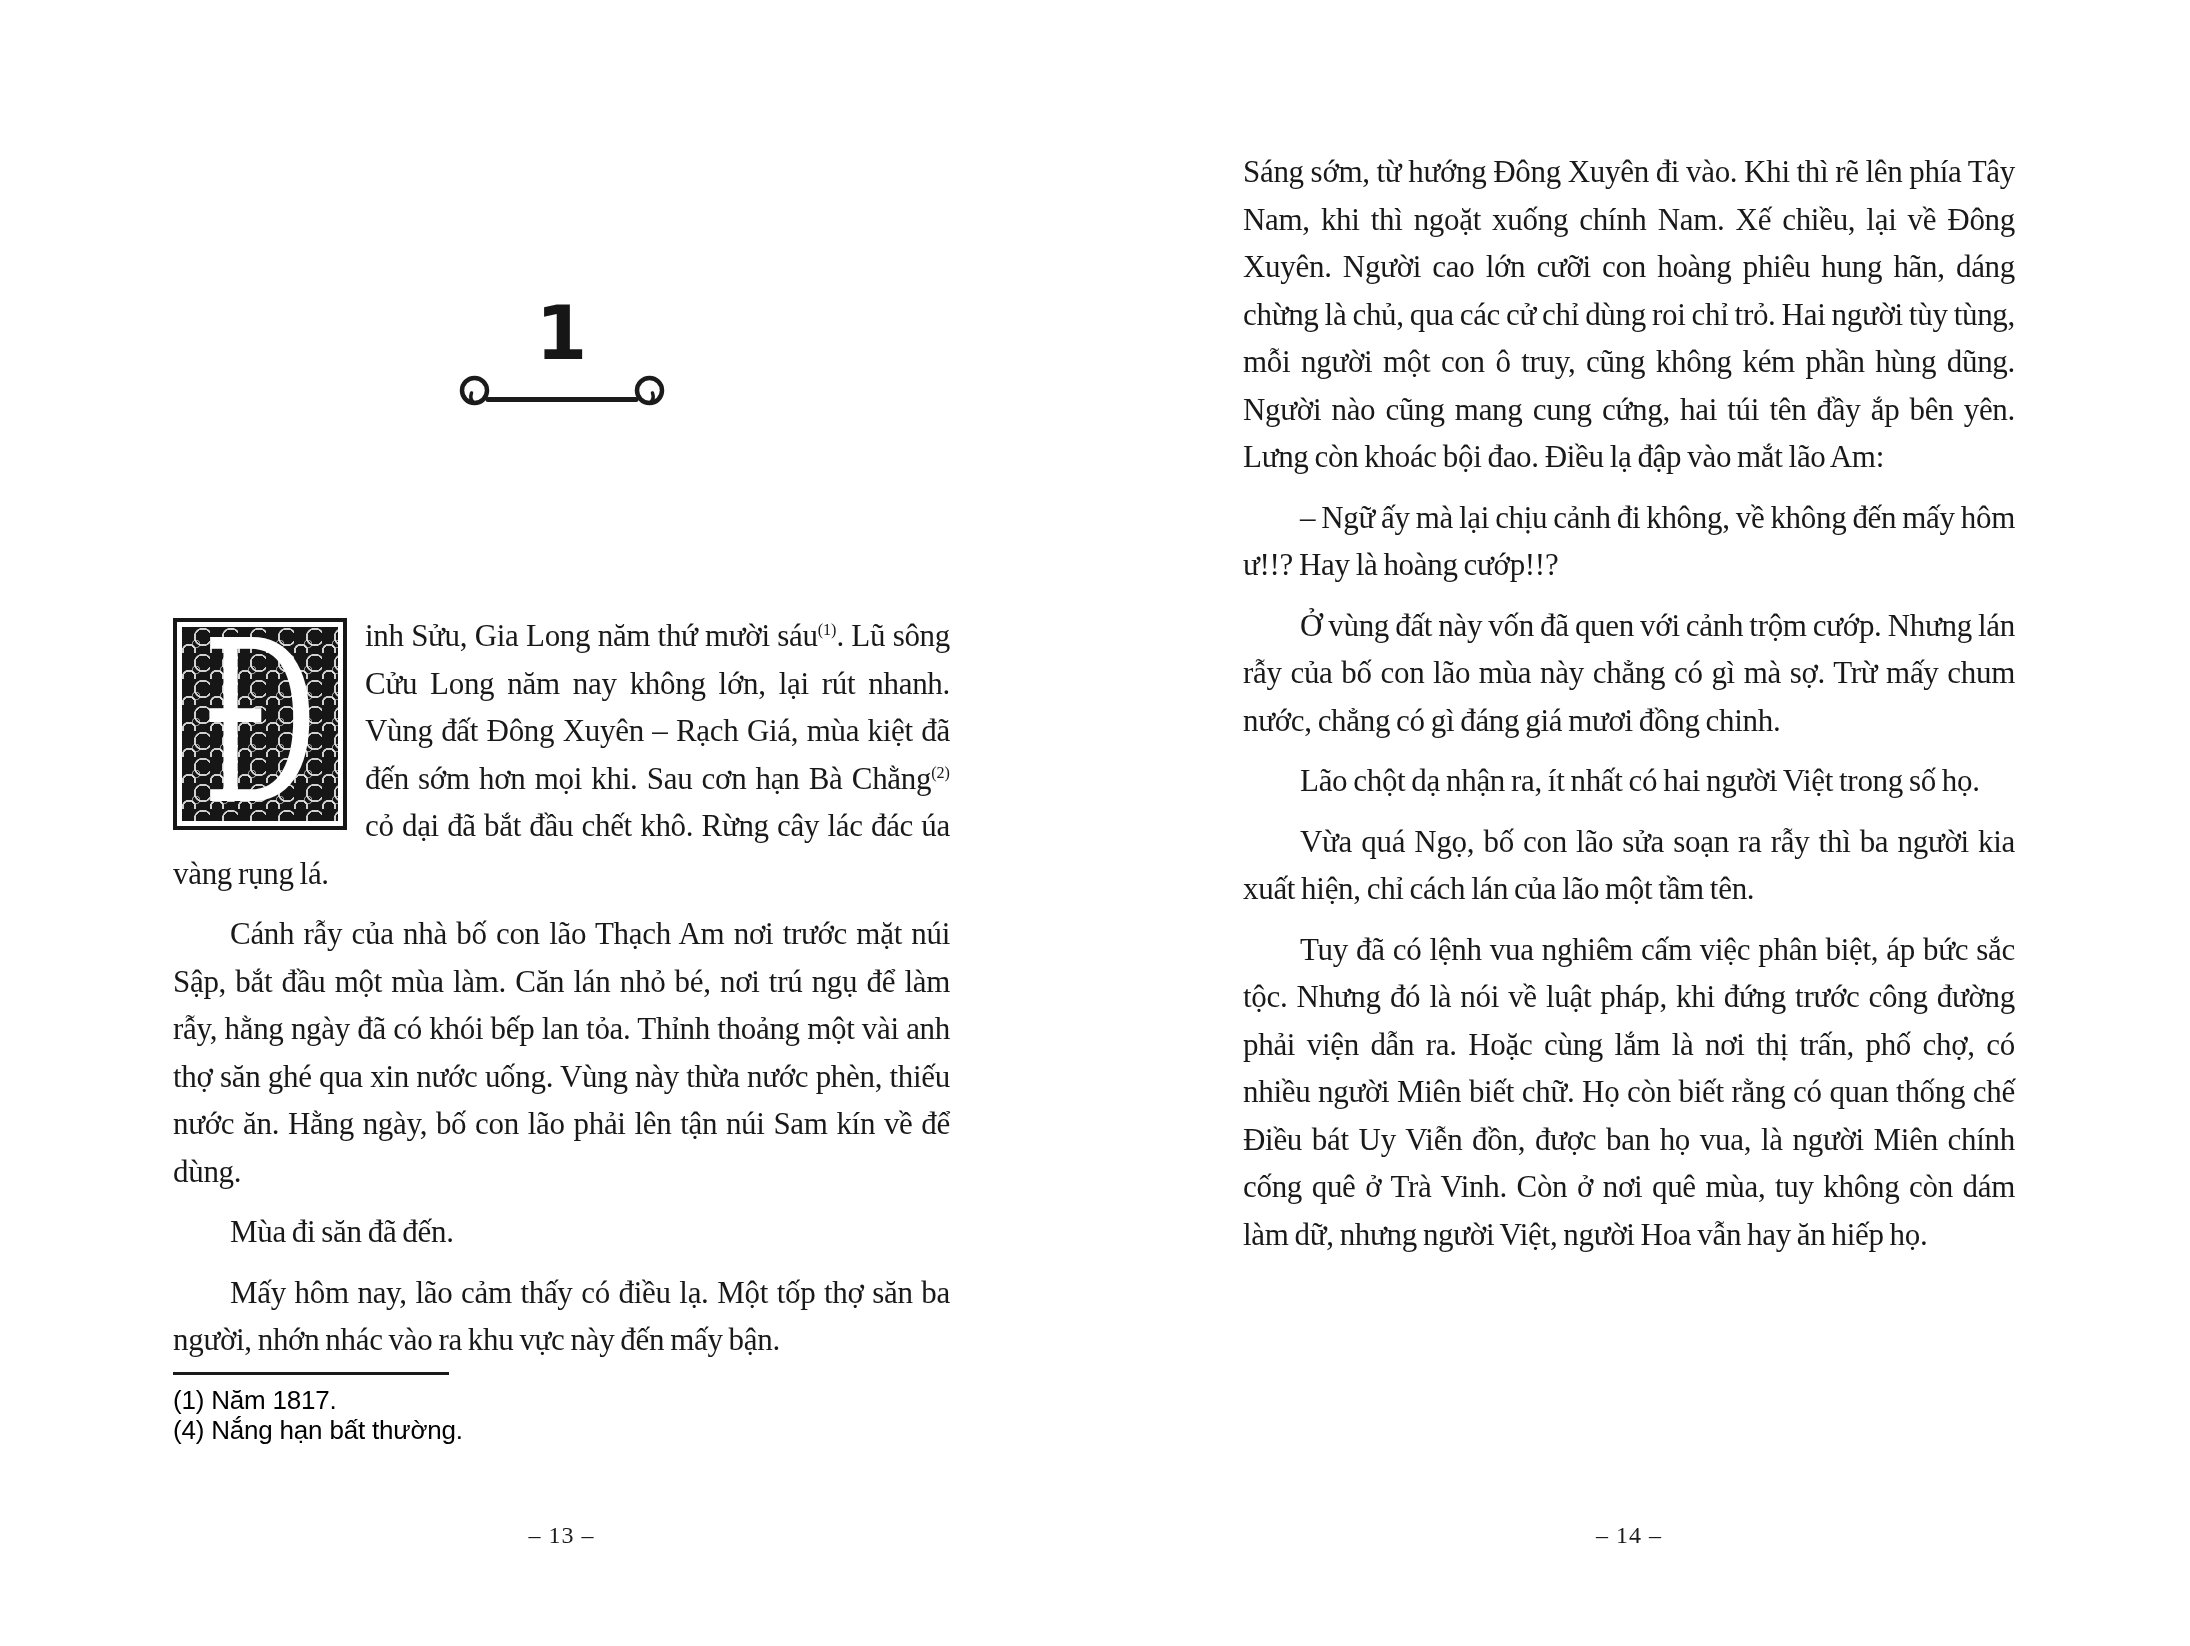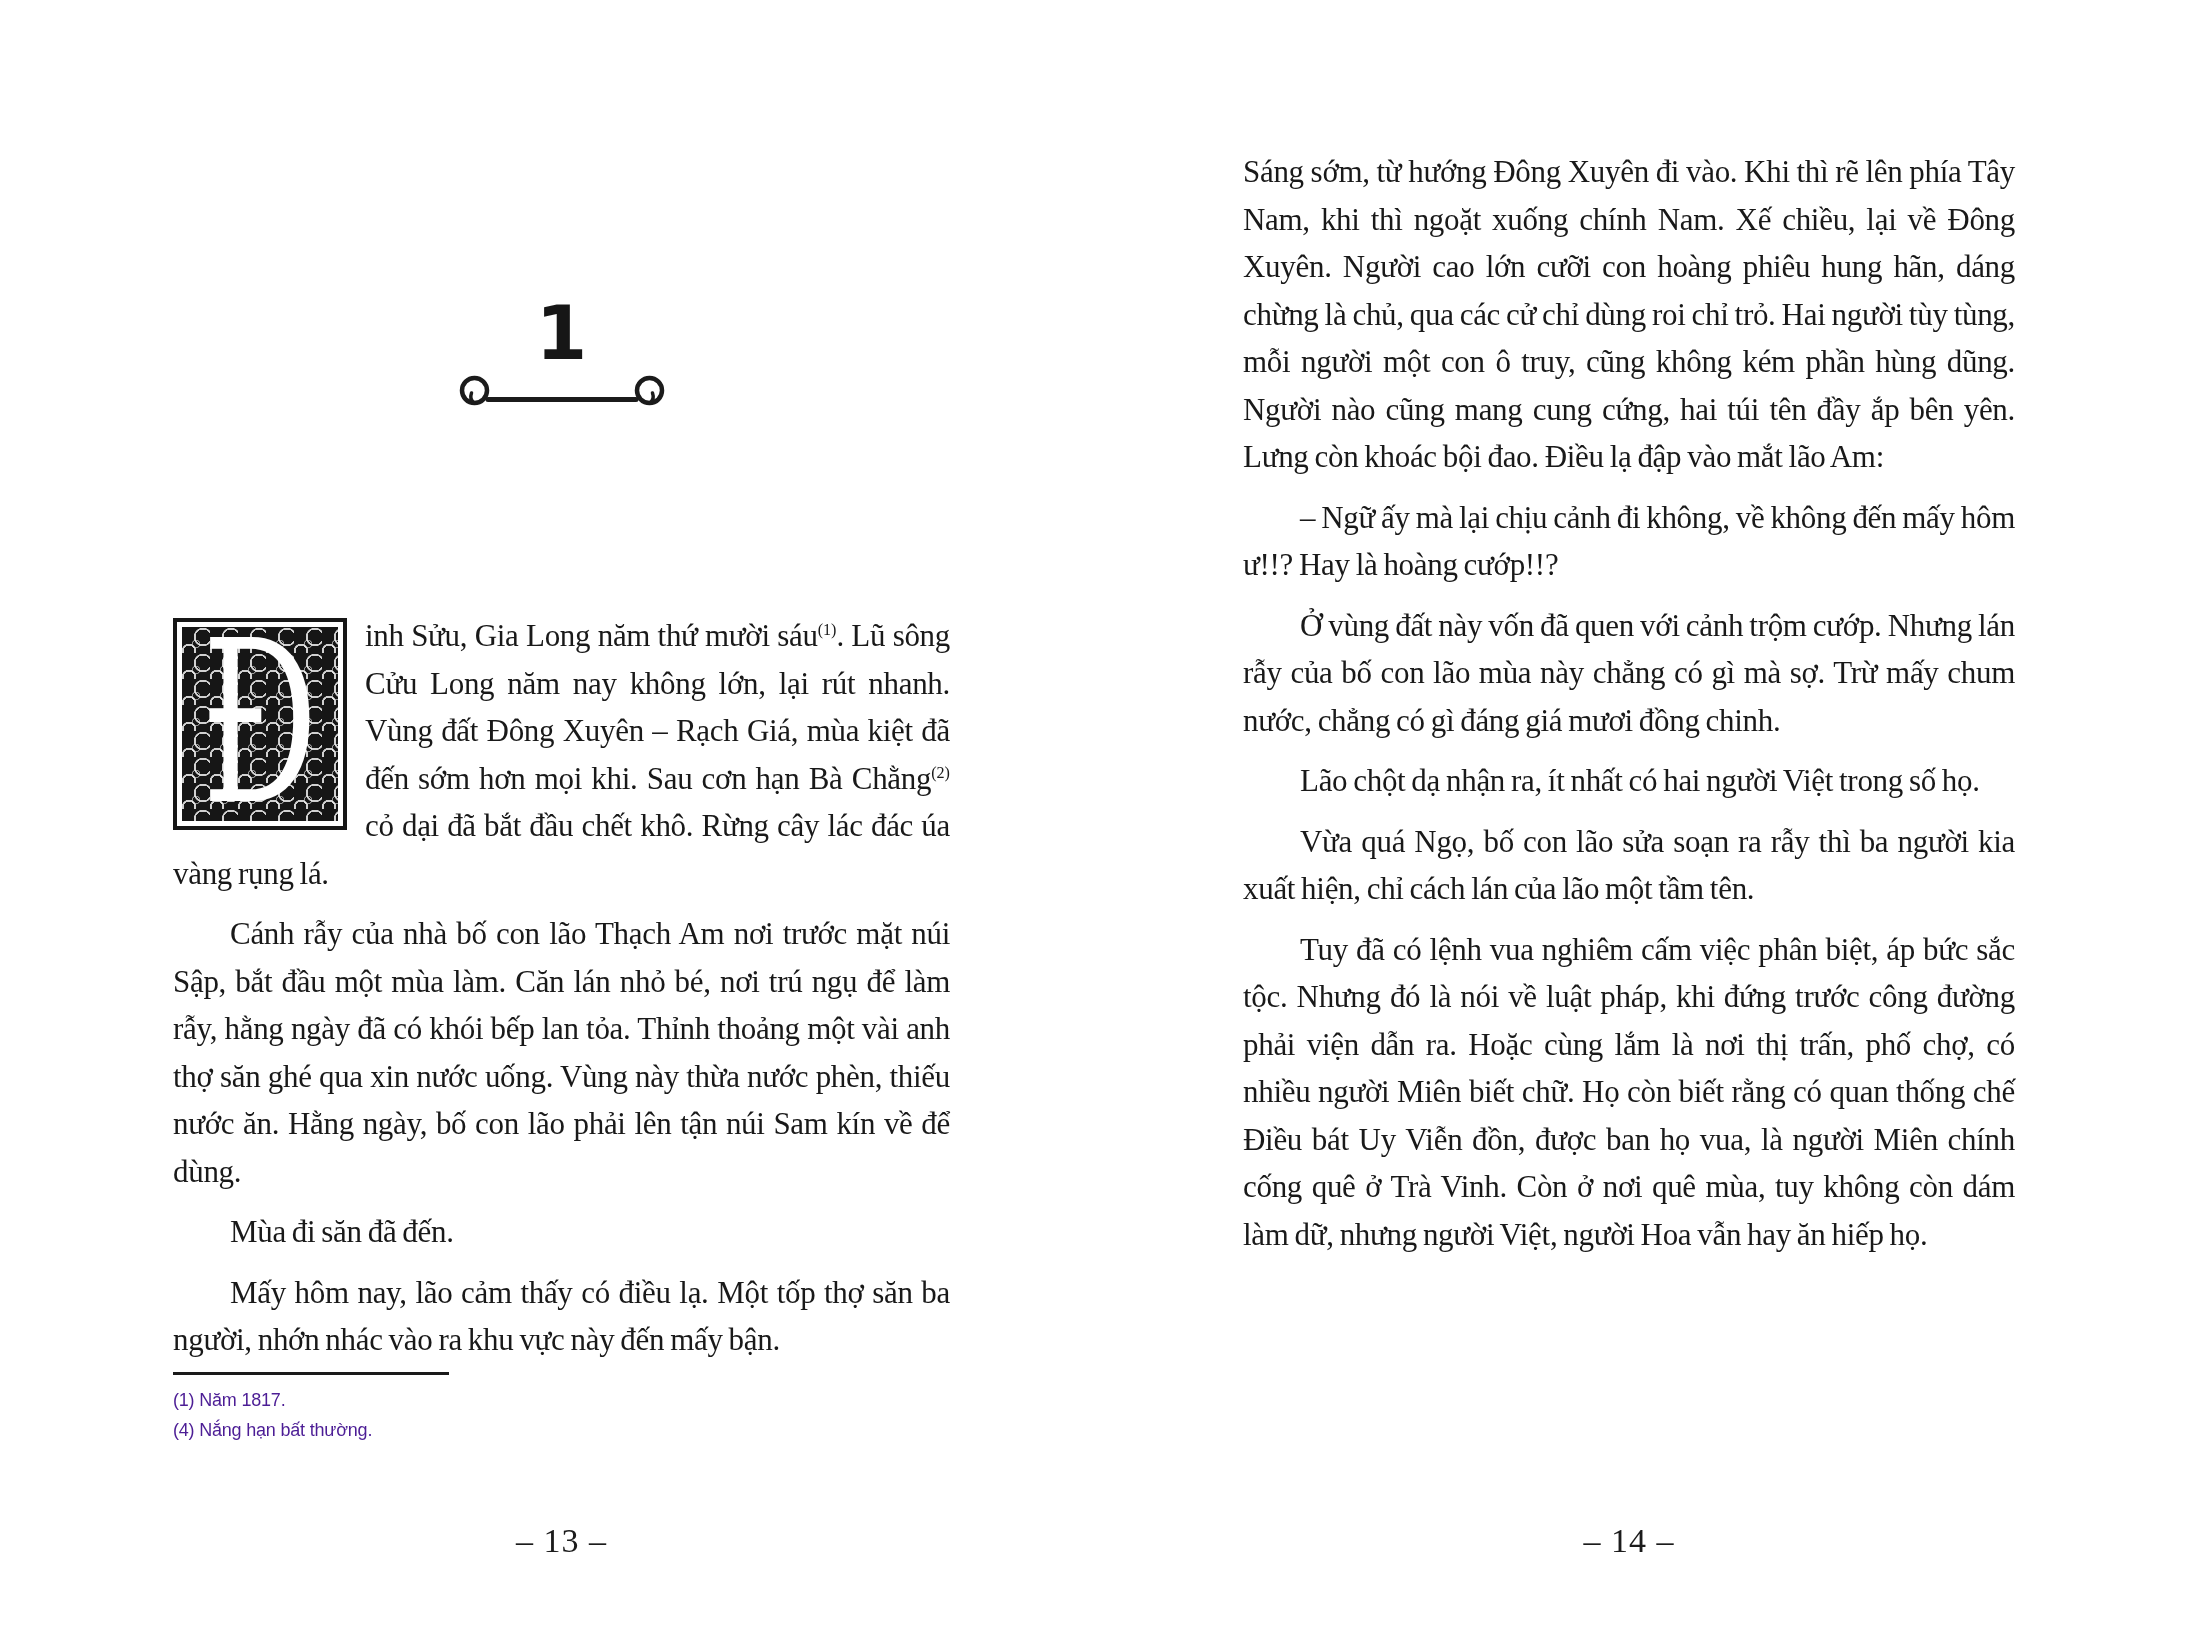--- a/index.html
+++ b/index.html
@@ -49,26 +49,26 @@
   .dropcap-letter {
     font-family:"DejaVu Serif", serif; color:#ffffff;
     font-size:200px; line-height:1;
     transform:scale(0.72, 1.12); transform-origin:50% 52%;
   }
   
   .footnotes { position:absolute; left:173px; top:1372px; width:777px; }
   .footnote-rule { width:276px; height:3px; background:#1a1a1a; margin:0 0 10px 0; }
   .footnote-line {
     font-family:"Liberation Sans", "DejaVu Sans", sans-serif;
-    font-size:18px; line-height:30px; color:#4c1d95; letter-spacing:-0.2px;
+    font-size:26px; line-height:30px; color:#000000; letter-spacing:-0.2px;
   }
   
   .page-number {
     position:absolute; top:1522px; width:777px; text-align:center;
-    font-size:34px; color:#1b1b1b; letter-spacing:1px;
+    font-size:24px; color:#1b1b1b; letter-spacing:1px;
   }
   .page-number.left  { left:173px;  width:777px; }
   .page-number.right { left:1243px; width:772px; }
 </style>
 </head>
 <body>
 
 <div class="spread">
 
   <div class="chapter-head">

